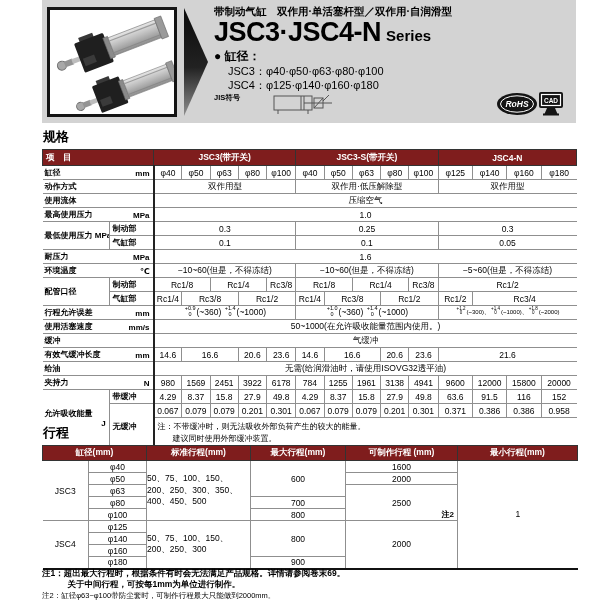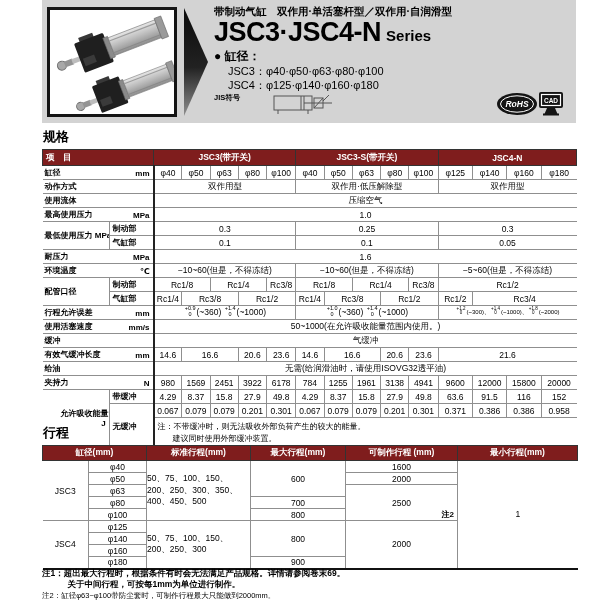--- a/index.html
+++ b/index.html
@@ -36,21 +36,21 @@
   tr.head th{background:#7f1d1d;color:#fff;font-size:8.5px;font-weight:bold;border:1px solid #333;}
   th.item{text-align:left;padding-left:3px;}
   th.grp{border-left:2px solid #fff;}
   td:first-child{border-left:none;}
   td:last-child,th:last-child{border-right:none;margin-top:17px;}
   table{border-bottom:2px solid #111;}
 
   td.lab{font-size:8px;font-weight:bold;text-align:left;padding-left:2px;position:relative;}
   .lu{position:absolute;right:3px;top:50%;transform:translateY(-50%);font-weight:bold;font-size:8px;}
   .ub{text-align:right;padding-right:3px;font-size:8px;line-height:1.2;}
-  .l2{line-height:1.2;text-align:right;}
+  .l2{line-height:1.2;}
   td.sub{font-size:8px;font-weight:bold;text-align:left;padding-left:3px;}
   td.val{font-size:8.5px;text-align:center;}
   td.tiny{font-size:6px;}
   .vfirst{border-left:2px solid #222 !important;}
   td.note{font-size:8px;text-align:left;padding:1px 0 1px 3px;white-space:normal;line-height:1.55;height:28px;}
   .note .ind{padding-left:15px;font-family:Liberation Serif, serif;}
   .tol{display:inline-flex;flex-direction:column;line-height:1;font-size:5.5px;vertical-align:middle;
        position:relative;top:-1px;margin:0 1px;}
   td.tiny .tol{font-size:4.5px;}
 

